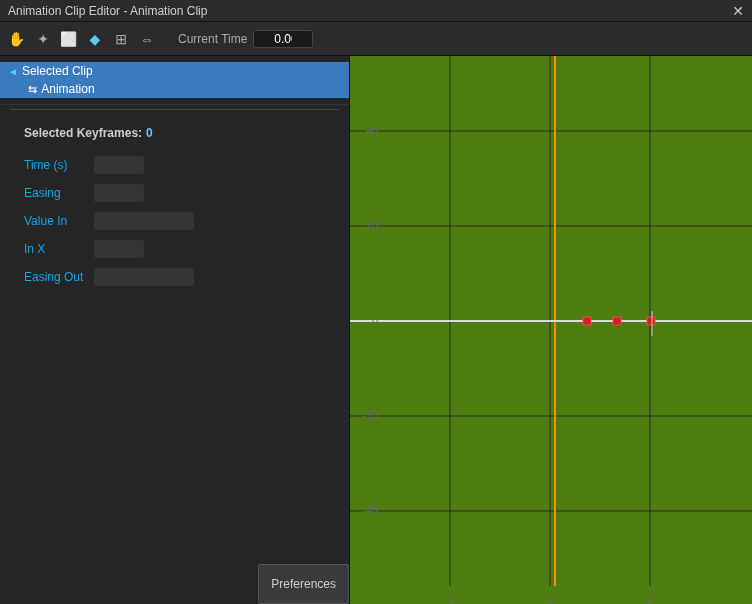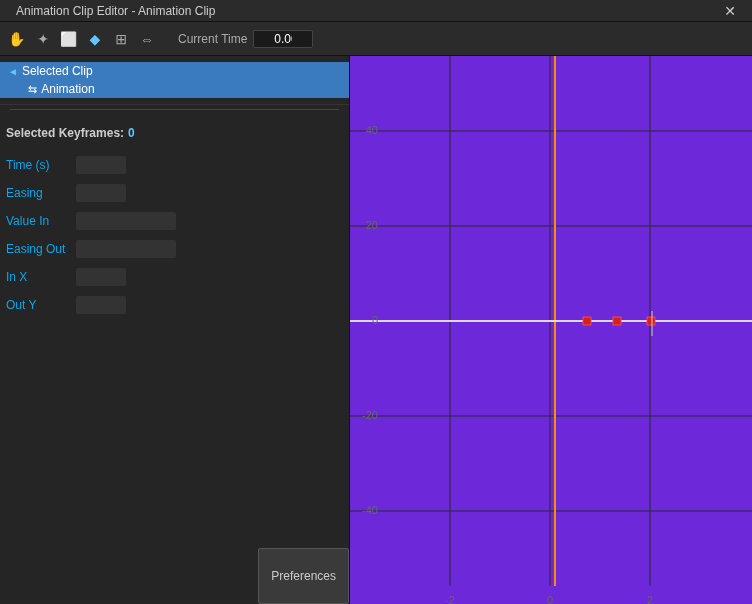--- a/index.html
+++ b/index.html
@@ -13,21 +13,21 @@
       overflow: hidden;
       position: relative;
     }
 
     
     #title-bar {
       background: #2b2b2b;
       height: 22px;
       display: flex;
       align-items: center;
-      padding: 0 16px;
+      padding: 0 8px;
       justify-content: space-between;
       border-bottom: 1px solid #111;
     }
     #title-text {
       color: #ccc;
       font-size: 12px;
     }
     #close-btn {
       color: #ccc;
       cursor: pointer;
@@ -116,21 +116,21 @@
       font-size: 10px;
     }
     .tree-icon {
       margin-right: 4px;
       font-size: 11px;
     }
     .tree-label { font-size: 12px; }
 
     
     #props-area {
-      padding: 12px 6px;
+      padding: 12px 24px;
       flex: 1;
     }
     #selected-keyframes-row {
       display: flex;
       align-items: center;
       margin-bottom: 16px;
     }
     #selected-keyframes-label {
       font-weight: bold;
       color: #ccc;
@@ -163,30 +163,30 @@
     .prop-input.long { width: 100px; }
 
     
     #preferences-btn {
       position: absolute;
       bottom: 0;
       right: 0;
       background: #3a3a3a;
       color: #ccc;
       border: 1px solid #555;
-      padding: 20px 12px;
+      padding: 12px 12px;
       cursor: pointer;
       font-size: 12px;
       border-radius: 2px;
     }
 
     
     #right-panel {
       flex: 1;
-      background: #6d28d9;
+      background: #4d7c0f;
       position: relative;
       overflow: hidden;
     }
 
     
     #curve-svg {
       position: absolute;
       top: 0;
       left: 0;
       width: 100%;
@@ -248,35 +248,31 @@
         <span class="prop-label">Easing</span>
         <div class="prop-input short"></div>
       </div>
 
       <div class="prop-row">
         <span class="prop-label">Value In</span>
         <div class="prop-input long"></div>
       </div>
 
       <div class="prop-row">
+        <span class="prop-label">In X</span>
+        <div class="prop-input short"></div>
+      </div>
+
+      <div class="prop-row">
         <span class="prop-label">Easing Out</span>
         <div class="prop-input long"></div>
       </div>
 
-      <div class="prop-row">
-        <span class="prop-label">In X</span>
-        <div class="prop-input short"></div>
-      </div>
-
-
-
-      <div class="prop-row">
-        <span class="prop-label">Out Y</span>
-        <div class="prop-input short"></div>
-      </div>
+
+
     </div>
 
     <button id="preferences-btn">Preferences</button>
   </div>
 
   <div id="right-panel">
 
     <svg id="curve-svg" viewBox="0 0 402 548" preserveAspectRatio="none">
 
       <line x1="0" y1="75" x2="402" y2="75" stroke="#2a2a2a" stroke-width="1"></line>

